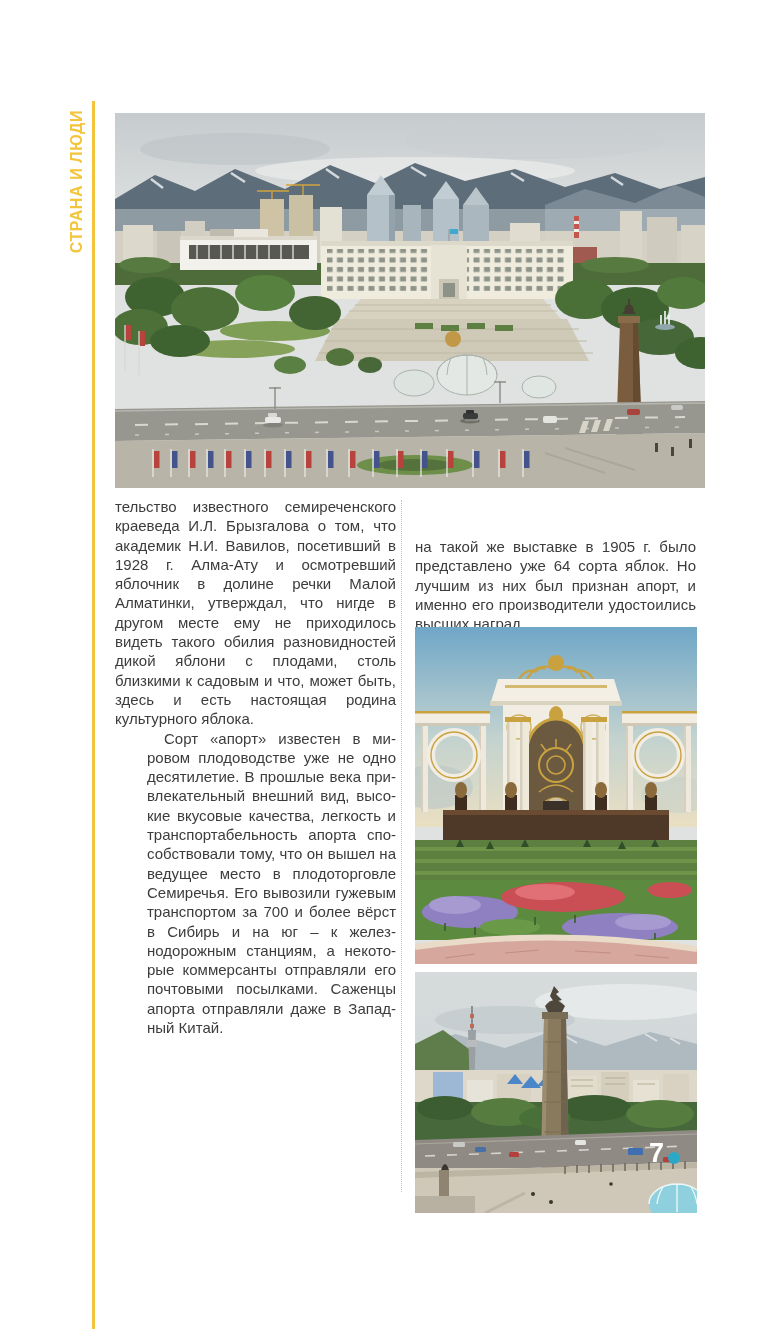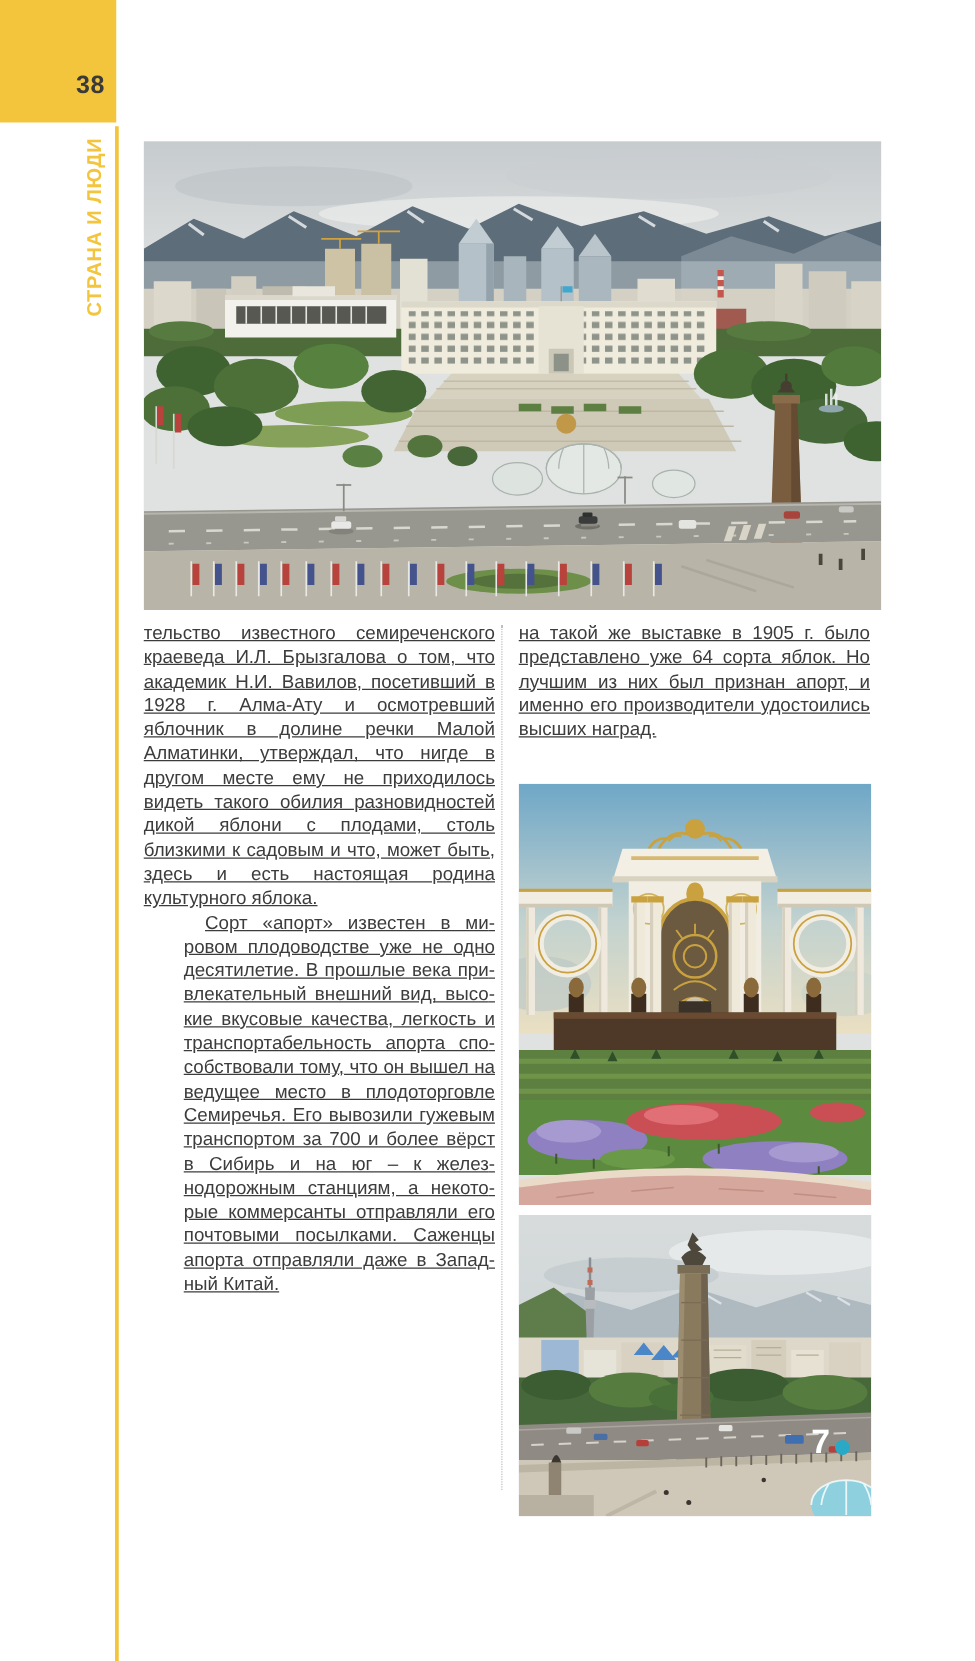--- a/index.html
+++ b/index.html
@@ -21,40 +21,37 @@
 
   
   .photo{position:absolute;overflow:hidden;background:#dfe2e1;}
   .photo svg{display:block;}
   .photo-hero{left:115px;top:113px;width:590px;height:375px;}
   .photo-park{left:415px;top:627px;width:282px;height:337px;}
   .photo-monument{left:415px;top:972px;width:282px;height:241px;}
 
   
   .col{position:absolute;top:497px;width:281px;font-size:15px;line-height:19.3px;
-       text-align:justify;hyphens:manual;text-decoration:underline;}
+       text-align:justify;hyphens:manual;}
   .col p{margin:0;}
   .col p.ind{text-indent:17px;margin-left:32px;}
   .col-left{left:115px;}
-  .col-right{left:415px;}
+  .col-right{left:415px;margin-top:40px;}
   .col-divider{position:absolute;left:401px;top:500px;height:692px;width:0;border-left:1px dotted #bfbfbf;}
 
   
   .marker{position:absolute;left:234px;top:168px;display:flex;align-items:center;}
   .marker .num{font-size:27px;font-weight:bold;color:#ffffff;line-height:1;}
   .marker .dot{width:12px;height:12px;border-radius:50%;background:var(--dot,#2AA9C6);margin-left:4px;margin-top:8px;}
 </style>
 </head>
 <body>
 
 <div class="page">
 
-  <div class="pagenum-box">
-    <div class="pagenum">38</div>
-  </div>
 
   <div class="section-tab">
     <span>СТРАНА И ЛЮДИ</span>
   </div>
 
   <div class="accent-rule"></div>
 
   <div class="photo photo-hero">
     <svg viewBox="0 0 590 375" width="590" height="375" xmlns="http://www.w3.org/2000/svg">
       <defs>

